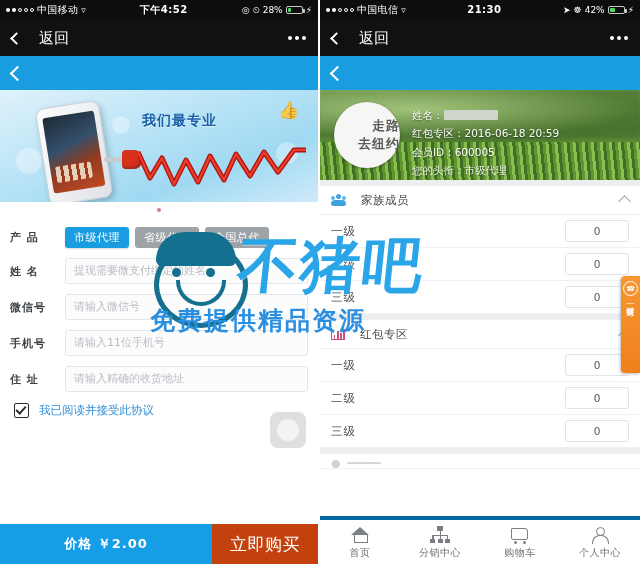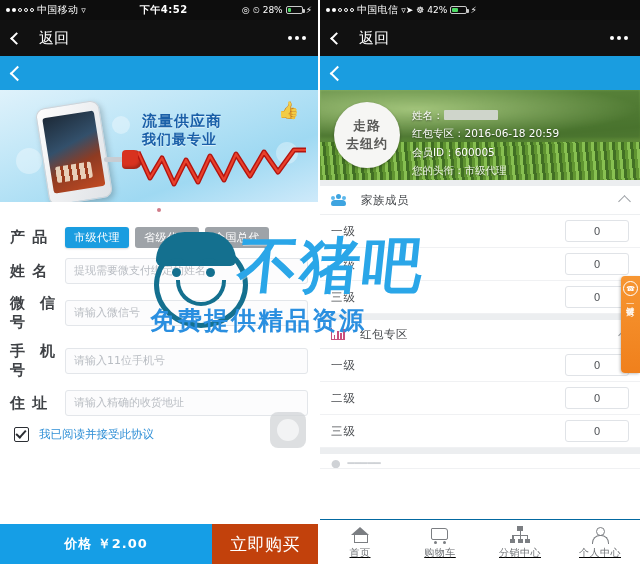--- a/index.html
+++ b/index.html
@@ -55,21 +55,21 @@
   .bnr-text .l1{font-size:15px;letter-spacing:1px;}
   .bnr-text .l2{font-size:14px;letter-spacing:1px;}
   .bnr-bubble{position:absolute;border-radius:50%;background:rgba(255,255,255,.35);}
   .thumb{position:absolute;right:18px;top:10px;font-size:17px;color:#fff;opacity:.85;}
   .dots-row{height:16px;background:#fff;display:flex;align-items:center;justify-content:center;}
   .cdot{width:4px;height:4px;border-radius:50%;background:#d07b88;}
 
   
   .formwrap{background:#fff;padding:4px 0 0 0;}
   .frow{display:flex;align-items:center;padding:5px 10px;gap:9px;}
-  .flabel{width:46px;flex:0 0 46px;font-size:15px;color:#3f4246;font-weight:bold;letter-spacing:1px;text-align:justify;}
+  .flabel{width:46px;flex:0 0 46px;font-size:11px;color:#3f4246;font-weight:bold;letter-spacing:1px;text-align:justify;}
   .fctrl{flex:1;}
   .finput{width:100%;box-sizing:border-box;height:26px;line-height:24px;border:1px solid #e3e6ea;
     border-radius:3px;background:#fcfcfd;padding:0 8px;font-size:11px;color:#b9bdc3;}
   .tabs{display:flex;gap:6px;}
   .tab{padding:3px 9px;border-radius:3px;font-size:11px;color:#fff;background:#9ea3a8;letter-spacing:.5px;}
   .tab.active{background:#1a9de0;box-shadow:0 1px 2px rgba(0,0,0,.15);}
   .agree{display:flex;align-items:center;gap:10px;padding:6px 12px 4px 14px;}
   .chk{width:13px;height:13px;border:1.6px solid #2b2e33;border-radius:2px;position:relative;background:#fff;}
   .chk::after{content:"";position:absolute;left:3px;top:0px;width:4px;height:8px;border-right:2px solid #2b2e33;
     border-bottom:2px solid #2b2e33;transform:rotate(42deg);}
@@ -84,21 +84,21 @@
   .shutter i{width:22px;height:22px;border-radius:50%;background:#f2f3f4;display:block;}
 
   
   .profile{position:relative;height:90px;overflow:hidden;
     background:linear-gradient(175deg,#8fb96a 0%,#6f9c4a 22%,#4e7b2f 55%,#86ad4f 100%);}
   .grass{position:absolute;left:0;right:0;bottom:0;height:38px;
     background:repeating-linear-gradient(84deg,#5f9430 0 3px,#89c252 3px 6px,#3f6d22 6px 9px);opacity:.95;}
   .blurtop{position:absolute;left:0;right:0;top:0;height:48px;
     background:radial-gradient(ellipse at 30% 40%,rgba(180,210,140,.75),rgba(70,110,45,.6) 70%);filter:blur(1px);}
   .avatar{position:absolute;left:14px;top:12px;width:66px;height:66px;border-radius:50%;background:#f6f6f4;
-    display:flex;flex-direction:column;align-items:center;justify-content:center;color:#5a5a58;
+    display:flex;flex-direction:column;align-items:flex-end;justify-content:center;color:#5a5a58;
     font-size:13px;font-weight:bold;line-height:1.35;letter-spacing:1px;box-shadow:0 1px 3px rgba(0,0,0,.3);}
   .pinfo{position:absolute;left:92px;top:16px;right:8px;color:#fff;font-size:10.5px;line-height:1.75;
     text-shadow:0 1px 2px rgba(0,0,0,.55);}
   .redact{display:inline-block;width:54px;height:10px;background:#cfd5cb;vertical-align:-1px;border-radius:1px;}
   .pinfo .faded{opacity:.85;}
 
   
   .gap{height:6px;background:#eceef0;}
   .sechead{height:28px;background:#fff;display:flex;align-items:center;padding:0 11px;gap:15px;
     border-bottom:1px solid #edeff1;}
@@ -124,22 +124,22 @@
 
   
   .fab{position:absolute;right:0;top:276px;width:19px;height:92px;background:linear-gradient(180deg,#f79632,#f0801c);
     border-radius:4px 0 0 4px;color:#fff;display:flex;flex-direction:column;align-items:center;
     padding-top:5px;box-shadow:-1px 1px 3px rgba(0,0,0,.25);}
   .fab .ring{width:13px;height:13px;border-radius:50%;border:1.5px solid #fff;margin-bottom:3px;
     display:flex;align-items:center;justify-content:center;font-size:7px;}
   .fab .vtxt{writing-mode:vertical-rl;font-size:8.5px;letter-spacing:1px;line-height:1;}
 
   
-  .tabbar{position:absolute;left:0;right:0;bottom:0;height:46px;background:#fff;border-top:1px solid #0369a1;
-    display:flex;align-items:center;text-decoration:underline;}
+  .tabbar{position:absolute;left:0;right:0;bottom:0;height:46px;background:#fff;border-top:4px solid #0369a1;
+    display:flex;align-items:center;}
   .tabitem{flex:1;display:flex;flex-direction:column;align-items:center;justify-content:center;gap:2px;color:#6d7074;}
   .tabitem .tlabel{font-size:10px;letter-spacing:.5px;}
   .ico{width:20px;height:18px;position:relative;}
   .home-i{width:0;height:0;border-left:9px solid transparent;border-right:9px solid transparent;
     border-bottom:8px solid #7b7e82;position:absolute;left:1px;top:1px;}
   .home-i2{position:absolute;left:4px;top:8px;width:12px;height:8px;border:1.5px solid #7b7e82;border-top:none;}
   .tree-i b{position:absolute;background:#7b7e82;}
   .cart-i{position:absolute;left:1px;top:2px;width:15px;height:10px;border:1.5px solid #7b7e82;
     border-radius:1px 3px 2px 2px;}
   .cart-w{position:absolute;width:3px;height:3px;border-radius:50%;background:#7b7e82;bottom:0;}
@@ -219,21 +219,20 @@
         </div>
       <div class="bnr-nozzle">
           <i class="hose"></i>
           <i class="gun"></i>
         </div>
       <svg class="bnr-zigzag" width="170" height="48">
         <polyline points="0,10 12,36 24,16 36,42 48,18 60,40 72,14 86,38 98,12 112,34 126,10 140,30 156,8 168,8" fill="none" stroke="#b4140f" stroke-width="5" stroke-linejoin="round"></polyline>
         <polyline points="0,10 12,36 24,16 36,42 48,18 60,40 72,14 86,38 98,12 112,34 126,10 140,30 156,8 168,8" fill="none" stroke="#e8402b" stroke-width="2.2" stroke-linejoin="round"></polyline>
       </svg>
       <div class="bnr-text">
-        <div class="l1">流量供应商</div>
         <div class="l2">我们最专业</div>
       </div>
       <div class="thumb">👍</div>
     </div>
     <div class="dots-row">
         <i class="cdot"></i>
       </div>
 
     <div class="formwrap">
       <div class="frow">
@@ -293,20 +292,21 @@
         <span class="dots">
           <i class="dot"></i>
             <i class="dot"></i>
             <i class="dot hollow"></i>
             <i class="dot hollow"></i>
             <i class="dot hollow"></i>
         </span>
         <span class="carrier">中国电信</span>
         <span class="wifi">▿</span>
       </div>
+      <div class="sb-mid">21:30</div>
       <div class="sb-right">
         <span>➤</span>
         <span>☸</span>
         <span>42%</span>
         <span class="batt">
             <i style="width:42%"></i>
           </span>
         <span>⚡</span>
       </div>
     </div>
@@ -410,45 +410,45 @@
       <span class="vtxt">一键拨号</span>
     </div>
 
     <div class="tabbar">
       <div class="tabitem">
         <span class="ico">
             <i class="home-i"></i>
             <i class="home-i2"></i>
           </span>
         <span class="tlabel">首页</span>
-      </div>
-      <div class="tabitem">
-        <span class="ico">
-          <i class="cart-i"></i>
-          <i class="cart-w" style="left:4px;"></i>
-            <i class="cart-w" style="left:13px;"></i>
-        </span>
-        <span class="tlabel">购物车</span>
       </div>
       <div class="tabitem">
         <span class="ico tree-i">
           <b style="left:7px;top:0;width:6px;height:5px;"></b>
           <b style="left:9.5px;top:5px;width:1.5px;height:4px;"></b>
           <b style="left:2px;top:8.5px;width:16px;height:1.5px;"></b>
           <b style="left:2px;top:9px;width:1.5px;height:4px;"></b>
           <b style="left:9.5px;top:9px;width:1.5px;height:4px;"></b>
           <b style="left:16.5px;top:9px;width:1.5px;height:4px;"></b>
           <b style="left:0;top:13px;width:5px;height:4px;"></b>
           <b style="left:7.5px;top:13px;width:5px;height:4px;"></b>
           <b style="left:15px;top:13px;width:5px;height:4px;"></b>
         </span>
         <span class="tlabel">分销中心</span>
       </div>
       <div class="tabitem">
         <span class="ico">
+          <i class="cart-i"></i>
+          <i class="cart-w" style="left:4px;"></i>
+            <i class="cart-w" style="left:13px;"></i>
+        </span>
+        <span class="tlabel">购物车</span>
+      </div>
+      <div class="tabitem">
+        <span class="ico">
             <i class="user-h"></i>
             <i class="user-b"></i>
           </span>
         <span class="tlabel">个人中心</span>
       </div>
     </div>
   </div>
 
   <div class="watermark">
     <div class="wm-face">

